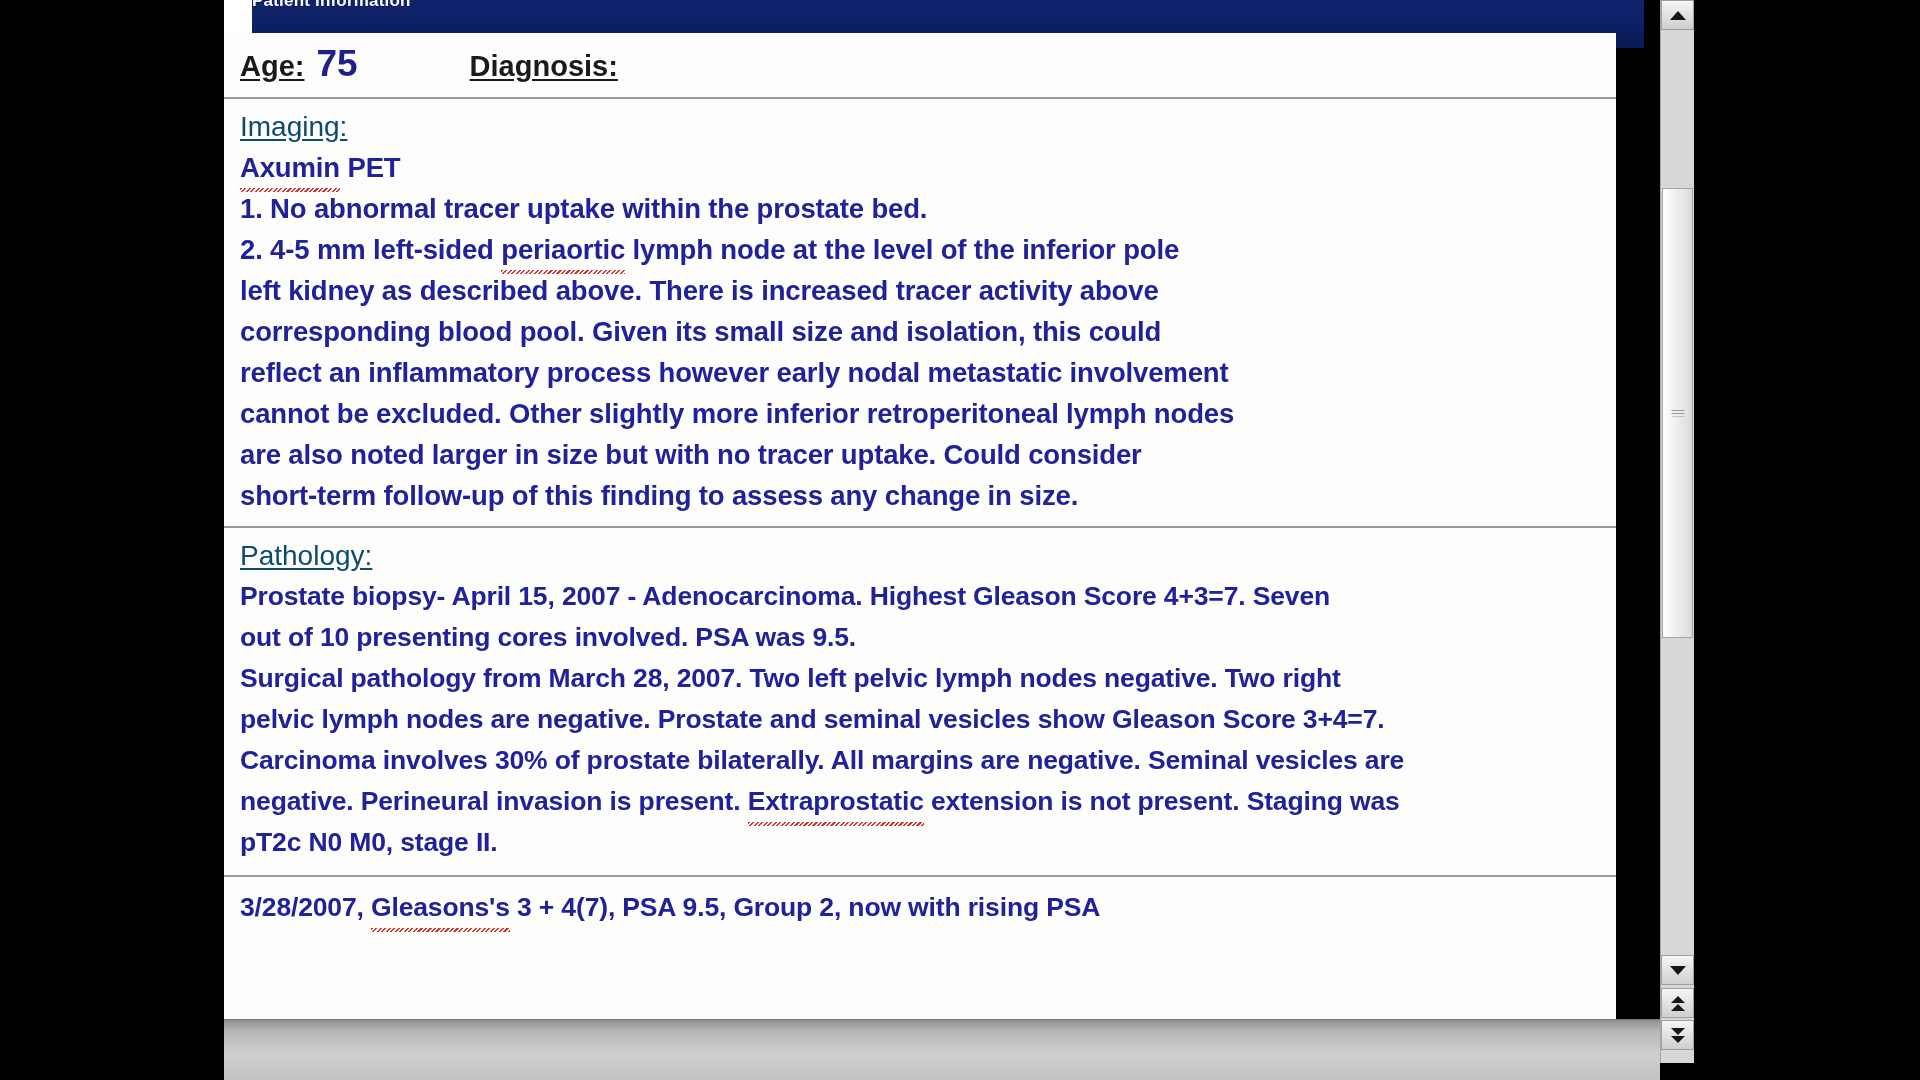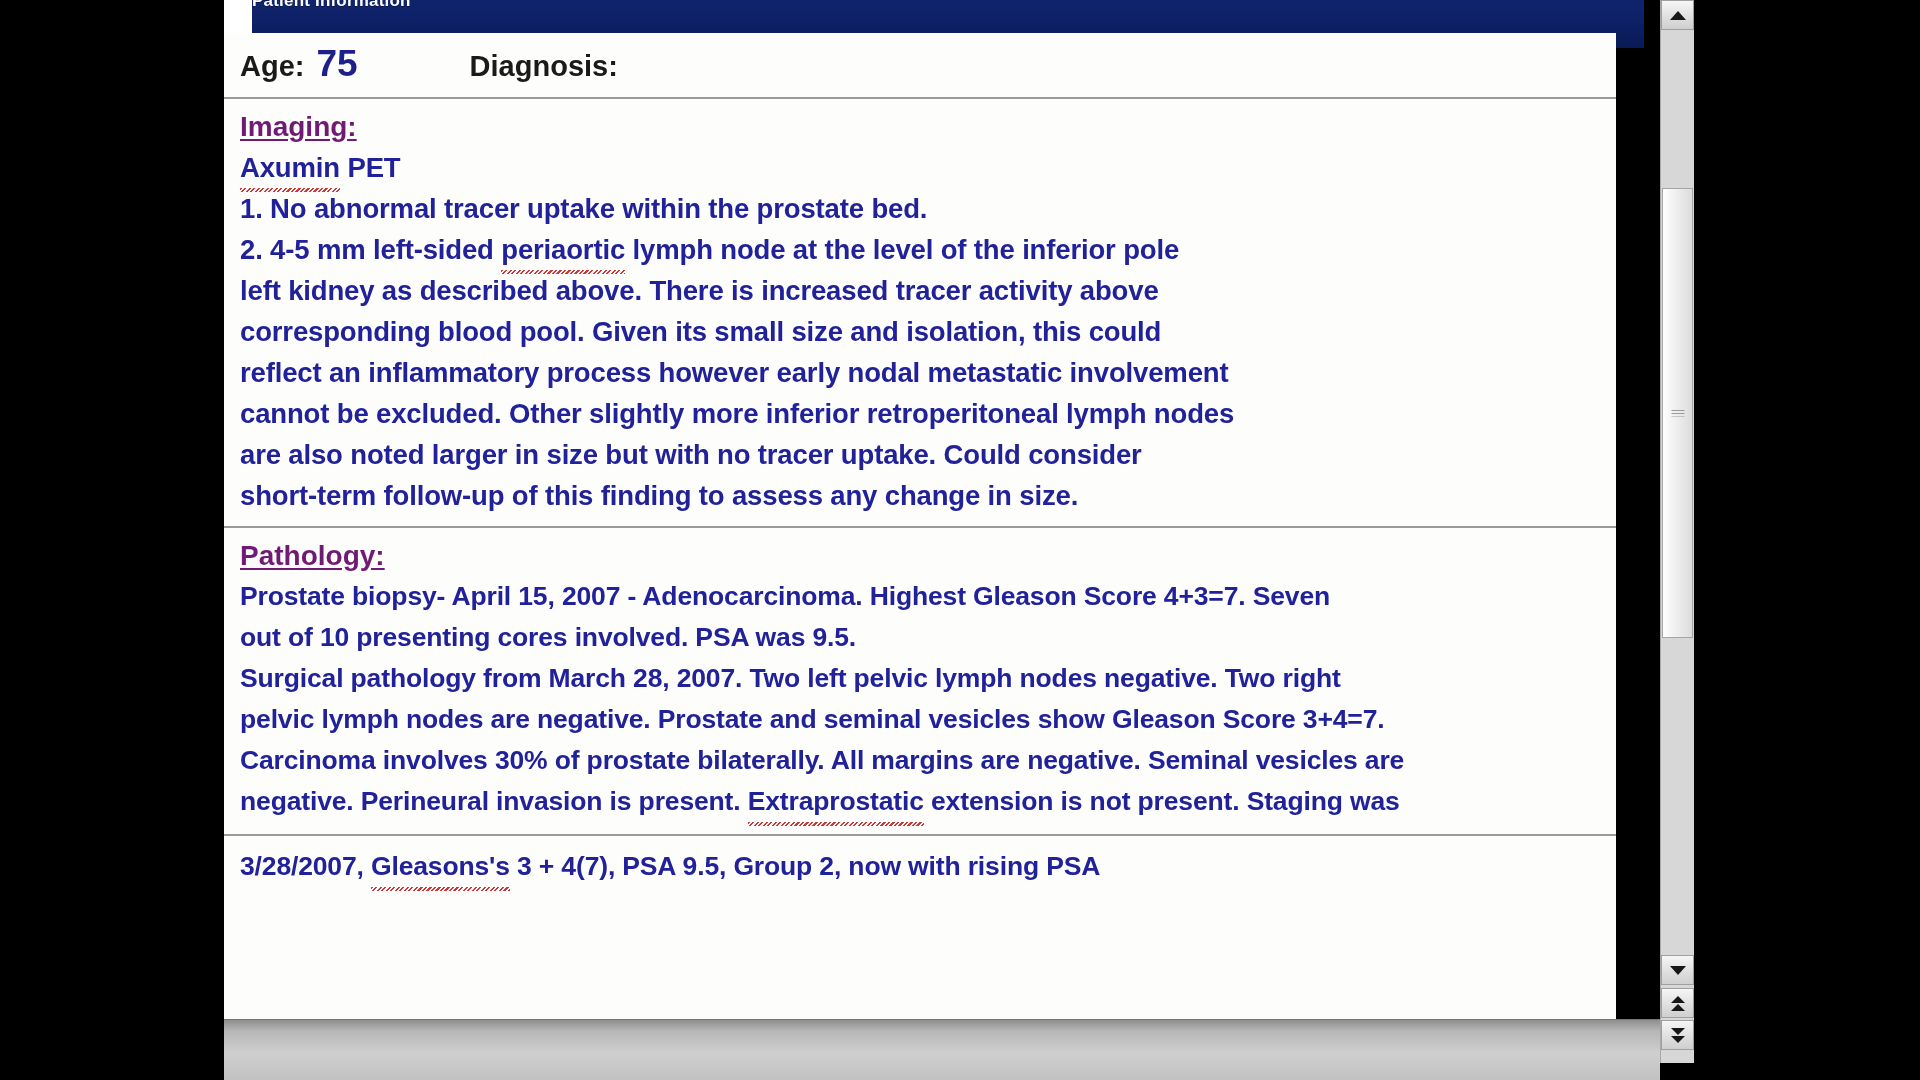--- a/index.html
+++ b/index.html
@@ -76,20 +76,21 @@
   .row-line {
     display: flex;
     align-items: baseline;
     white-space: nowrap;
   }
 
   .lbl {
     color: #1a1a1a;
     font-weight: bold;
     font-size: 29px;
+    text-decoration: underline;
     text-underline-offset: 3px;
   }
 
   .val {
     color: #1f1f8c;
     font-weight: bold;
     font-size: 37px;
   }
 
   .body-line {
@@ -100,22 +101,22 @@
     white-space: nowrap;
     letter-spacing: -0.15px;
   }
 
   .body-line.tight {
     font-size: 26.5px;
     line-height: 41px;
   }
 
   .sec-head {
-    color: #701a75;
-    font-weight: bold;
+    color: #0c4a6e;
+    font-weight: normal;
     font-size: 28px;
     text-decoration: underline;
     text-underline-offset: 3px;
     line-height: 40px;
   }
 
   
   .sp {
     position: relative;
     display: inline-block;
@@ -277,20 +278,21 @@
         <div class="body-line tight">Prostate biopsy- April 15, 2007 -  Adenocarcinoma.  Highest Gleason Score 4+3=7.  Seven</div>
         <div class="body-line tight">out of 10 presenting cores involved. PSA was 9.5.</div>
         <div class="body-line tight">Surgical pathology from March 28, 2007.  Two left pelvic lymph nodes negative. Two right</div>
         <div class="body-line tight">pelvic lymph nodes are negative.  Prostate and seminal vesicles show Gleason Score 3+4=7.</div>
         <div class="body-line tight">Carcinoma involves 30% of prostate bilaterally. All margins are negative. Seminal vesicles are</div>
 
         <div class="body-line tight">
           <span>negative.  Perineural invasion is present.  </span><span class="sp">Extraprostatic</span><span> extension is not present.  Staging was</span>
         </div>
 
+        <div class="body-line tight">pT2c N0 M0, stage II.</div>
       </div>
 
       <div class="section" id="sec-stage">
         <div class="body-line tight">
           <span>3/28/2007, </span><span class="sp">Gleasons's</span><span> 3 + 4(7), PSA 9.5, Group 2, now with rising PSA</span>
         </div>
       </div>
 
     </div>
   </div>

